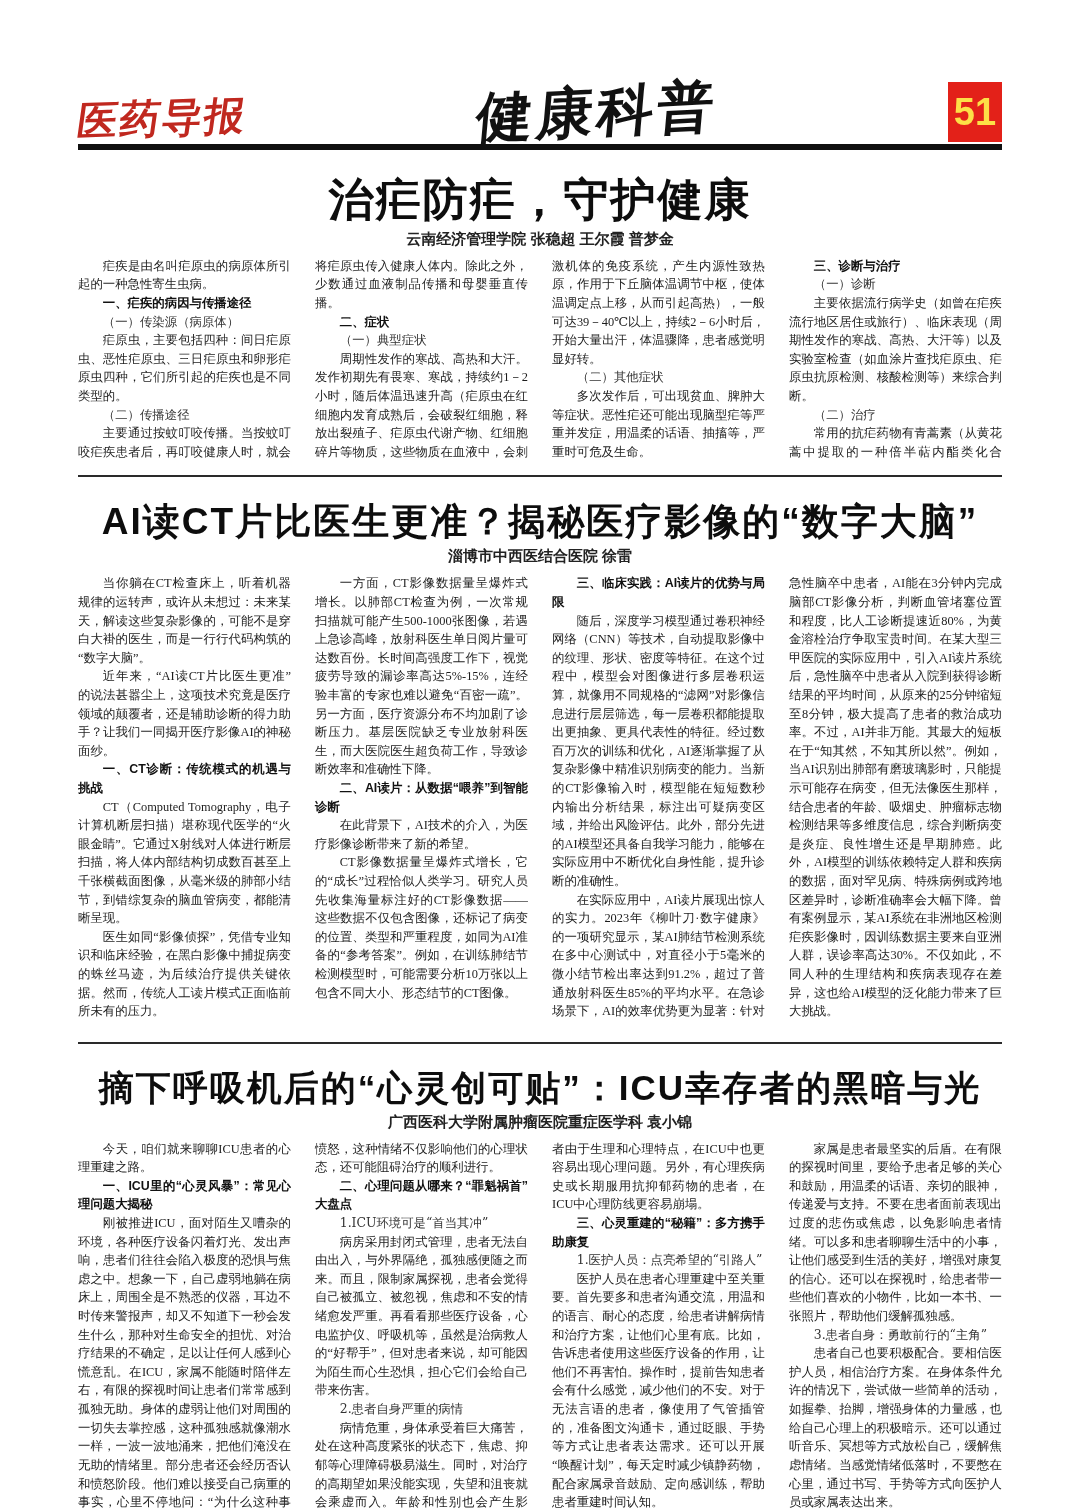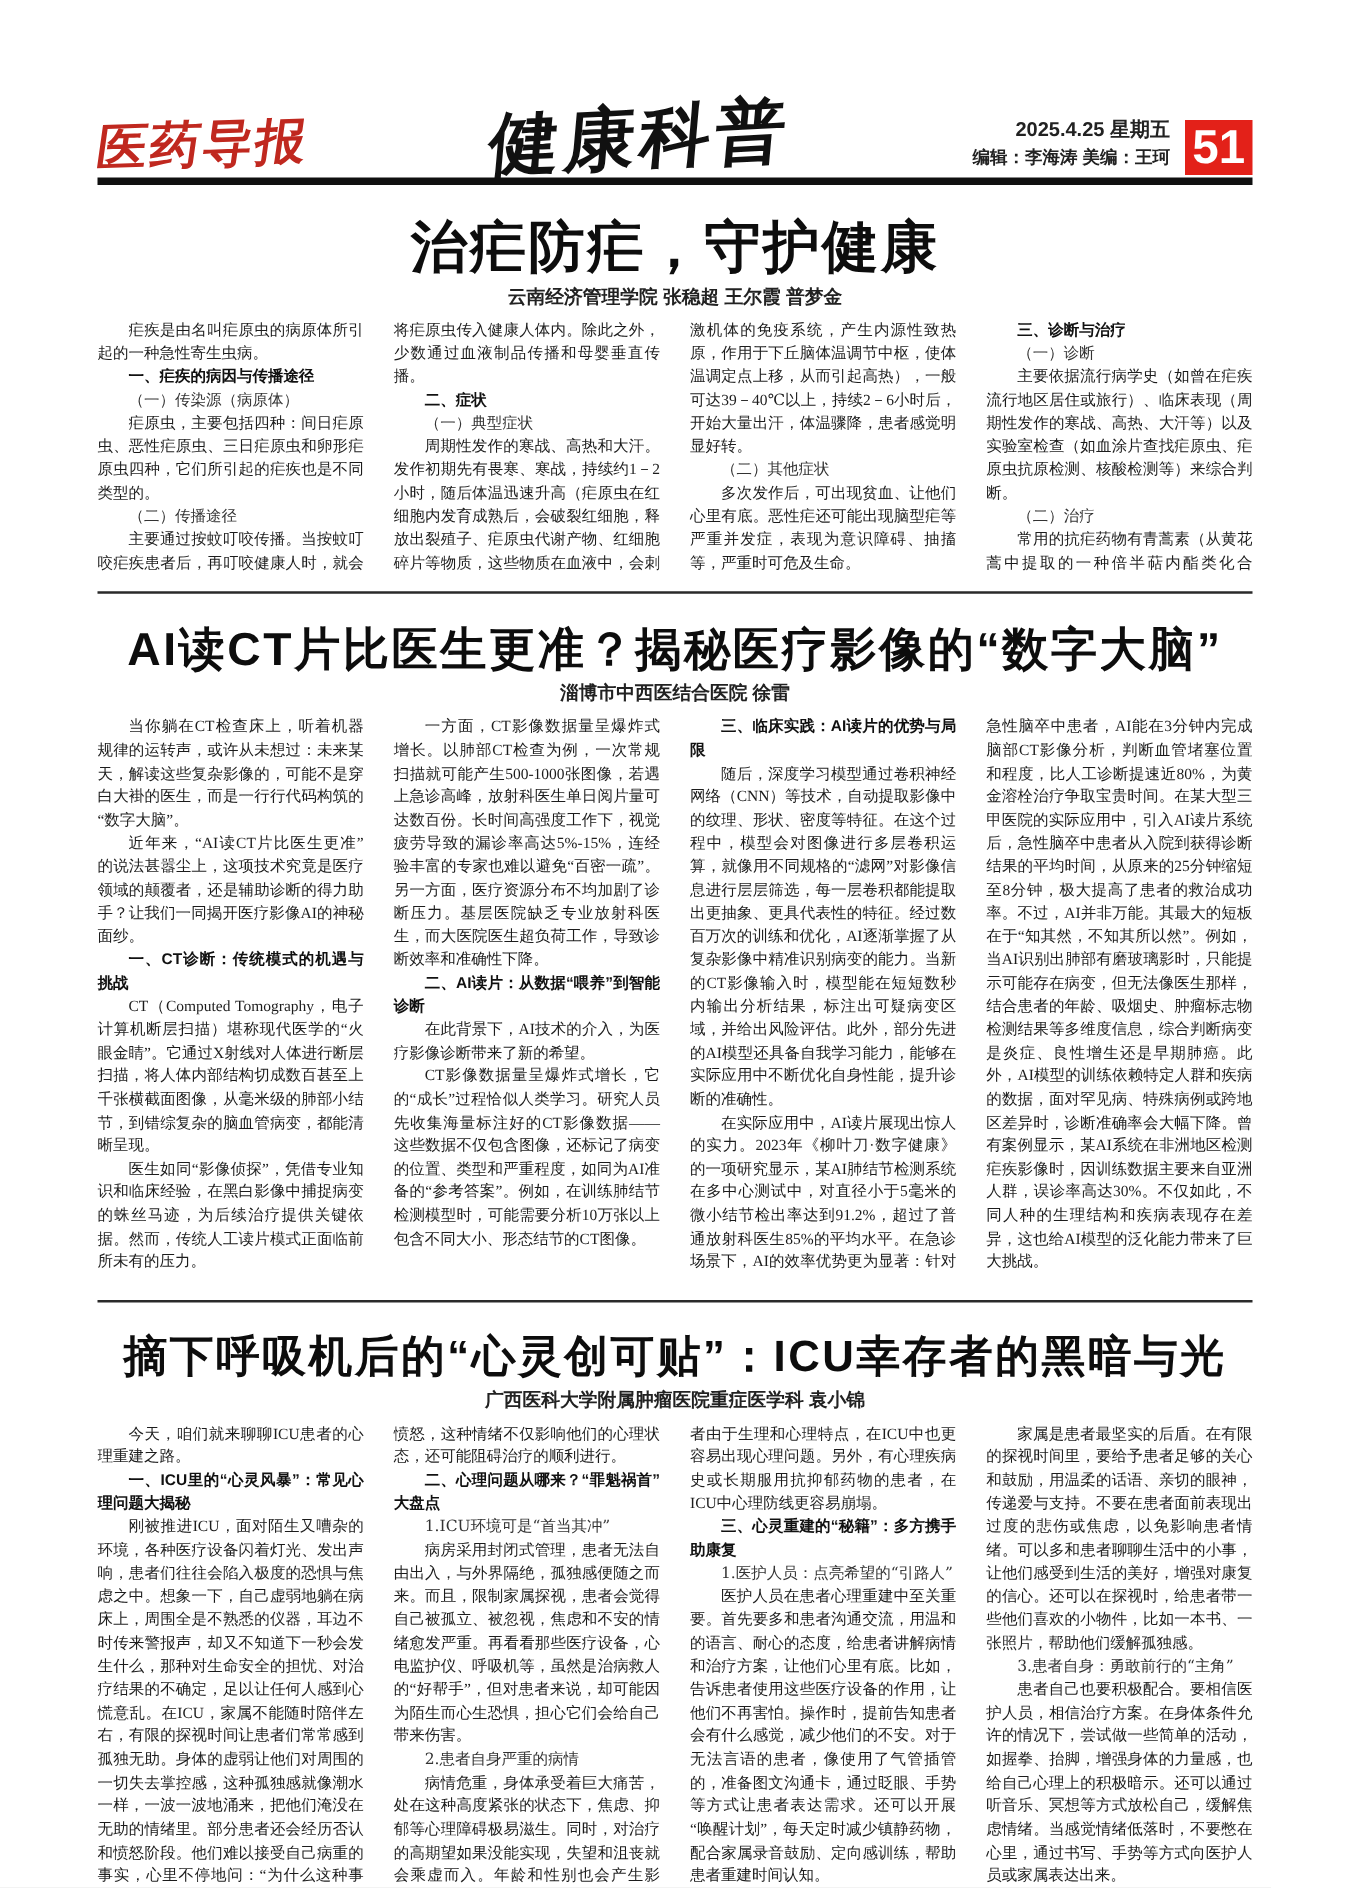--- a/index.html
+++ b/index.html
@@ -19,21 +19,21 @@
   .section-title{
     font-family:"Liberation Sans","DejaVu Sans",sans-serif;
     font-weight:900; font-size:56px; line-height:1; color:#111;
     transform:skewX(-8deg) rotate(-3deg); letter-spacing:4px; padding-bottom:2px;
   }
   .header-right{display:flex; align-items:flex-end; gap:12px;}
   .issue-info{text-align:right; font-family:"Liberation Sans","DejaVu Sans",sans-serif; padding-bottom:4px;}
   .issue-date{font-size:16px; font-weight:bold; color:#222; line-height:1.4;}
   .issue-editors{font-size:14px; font-weight:bold; color:#222; line-height:1.4;}
   .page-badge{
-    width:54px; height:44px; background:#e32119; color:#ffffff;
+    width:54px; height:60px; background:#e32119; color:#fde047;
     font-family:"Liberation Sans","DejaVu Sans",sans-serif; font-weight:900; font-size:38px;
     display:flex; align-items:center; justify-content:center;
   }
   .rule-thick{height:6px; background:#101010; margin-top:2px;}
   .rule-thin{height:2px; background:#2a2a2a; margin:6px 0 4px 0;}
   
   .article{margin-top:24px;}
   .article-title{
     font-family:"Liberation Sans","DejaVu Sans",sans-serif; font-weight:900; color:#0d0d0d;
     text-align:center; line-height:1.15; letter-spacing:2px; margin:4px 0 2px 0;
@@ -58,44 +58,40 @@
 </style>
 </head>
 <body>
 
 <div class="page">
 
   <div class="header">
     <div class="masthead">医药导报</div>
     <div class="section-title">健康科普</div>
     <div class="header-right">
-      <div class="issue-info">
-        <div class="issue-date">2025.4.25 星期五</div>
-        <div class="issue-editors">编辑：李海涛 美编：王珂</div>
-      </div>
       <div class="page-badge">51</div>
     </div>
   </div>
   <div class="rule-thick"></div>
 
   <div class="article">
     <h1 class="article-title t1">治疟防疟，守护健康</h1>
     <div class="article-byline">云南经济管理学院 张稳超 王尔霞 普梦金</div>
     <div class="article-body b1">
         <p class="para p">疟疾是由名叫疟原虫的病原体所引起的一种急性寄生虫病。</p>
         <p class="para h">一、疟疾的病因与传播途径</p>
         <p class="para sub">（一）传染源（病原体）</p>
         <p class="para p">疟原虫，主要包括四种：间日疟原虫、恶性疟原虫、三日疟原虫和卵形疟原虫四种，它们所引起的疟疾也是不同类型的。</p>
         <p class="para sub">（二）传播途径</p>
         <p class="para p">主要通过按蚊叮咬传播。当按蚊叮咬疟疾患者后，再叮咬健康人时，就会将疟原虫传入健康人体内。除此之外，少数通过血液制品传播和母婴垂直传播。</p>
         <p class="para h">二、症状</p>
         <p class="para sub">（一）典型症状</p>
         <p class="para p">周期性发作的寒战、高热和大汗。发作初期先有畏寒、寒战，持续约1－2小时，随后体温迅速升高（疟原虫在红细胞内发育成熟后，会破裂红细胞，释放出裂殖子、疟原虫代谢产物、红细胞碎片等物质，这些物质在血液中，会刺激机体的免疫系统，产生内源性致热原，作用于下丘脑体温调节中枢，使体温调定点上移，从而引起高热），一般可达39－40℃以上，持续2－6小时后，开始大量出汗，体温骤降，患者感觉明显好转。</p>
         <p class="para sub">（二）其他症状</p>
-        <p class="para p">多次发作后，可出现贫血、让他们心里有底。恶性疟还可能出现脑型疟等严重并发症，表现为意识障碍、抽搐等，严重时可危及生命。</p>
+        <p class="para p">多次发作后，可出现贫血、脾肿大等症状。恶性疟还可能出现脑型疟等严重并发症，用温柔的话语、抽搐等，严重时可危及生命。</p>
         <p class="para h">三、诊断与治疗</p>
         <p class="para sub">（一）诊断</p>
         <p class="para p">主要依据流行病学史（如曾在疟疾流行地区居住或旅行）、临床表现（周期性发作的寒战、高热、大汗等）以及实验室检查（如血涂片查找疟原虫、疟原虫抗原检测、核酸检测等）来综合判断。</p>
         <p class="para sub">（二）治疗</p>
         <p class="para p">常用的抗疟药物有青蒿素（从黄花蒿中提取的一种倍半萜内酯类化合物）。治疗方案根据疟原虫的种类及病情的严重程度有所不同。</p>
       </div>
   </div>
 
   <div class="rule-thin"></div>
 

